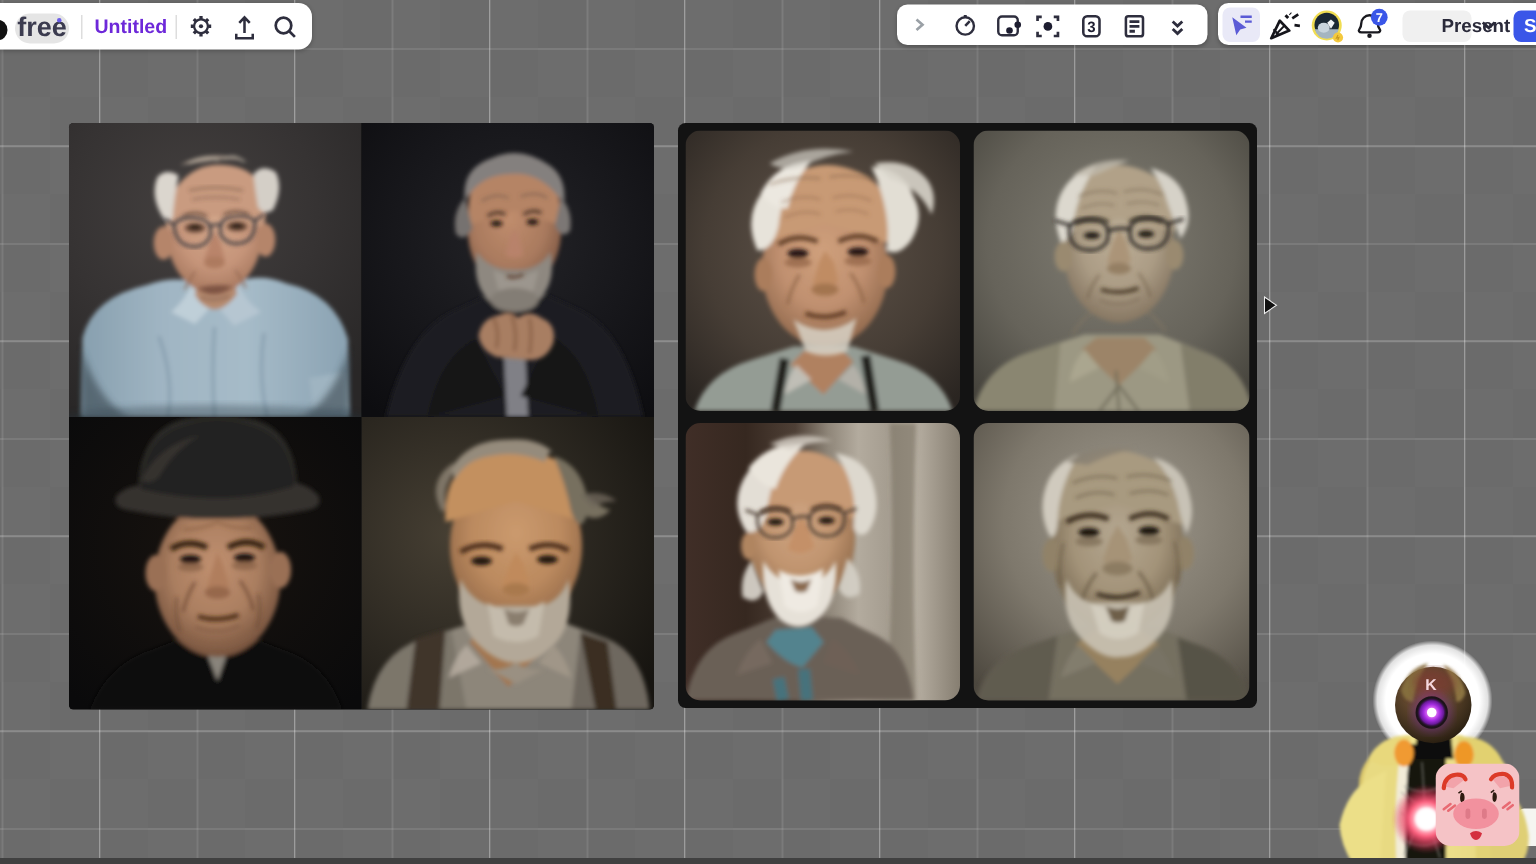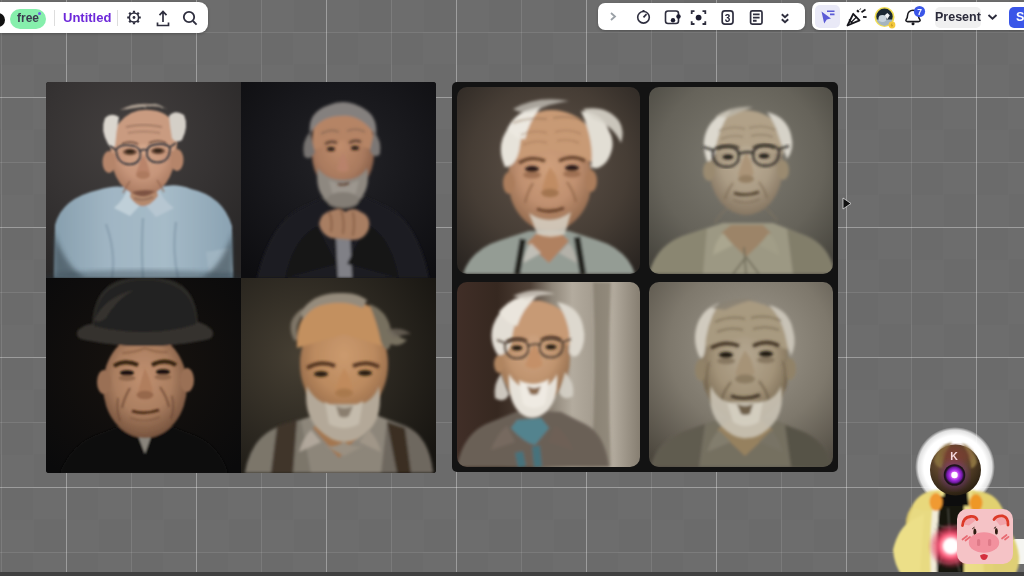--- a/index.html
+++ b/index.html
@@ -9,29 +9,29 @@
  linear-gradient(90deg, rgba(255,255,255,.26) 1px, transparent 1px),
  linear-gradient(rgba(255,255,255,.10) 1px, transparent 1px),
  linear-gradient(90deg, rgba(255,255,255,.10) 1px, transparent 1px),
  repeating-conic-gradient(#6d6d6d 0% 25%, #6b6b6b 0% 50%);
 background-size:130px 130px,130px 130px,65px 65px,65px 65px,65px 65px;
 background-position:0px 97px,66px 0px,0px 162px,131px 0px,1px 32px;}
 #bottombar{position:absolute;left:0;top:572px;width:1024px;height:4px;background:#404040}
 
 #tb-left{position:absolute;left:0;top:2px;width:208px;height:31px;background:#fff;border-radius:0 9px 9px 0;box-shadow:0 1px 3px rgba(0,0,0,.25);display:flex;align-items:center}
 #tb-left .blackdot{position:absolute;left:-9px;top:11px;width:14px;height:14px;border-radius:50%;background:#111}
-.freepill{position:absolute;left:10px;top:7px;width:36px;height:20px;background:#86efac;border-radius:10px;color:#3b3b4f;font-size:12px;font-weight:bold;text-align:center;line-height:19px}
+.freepill{position:absolute;left:10px;top:7px;width:36px;height:20px;background:#e5e5e5;border-radius:10px;color:#3b3b4f;font-size:18px;font-weight:bold;text-align:center;line-height:19px}
 .freepill .sup{position:absolute;right:5px;top:3px;width:3px;height:3px;border-radius:50%;background:#6b5ce7}
 .vdiv{position:absolute;top:8px;width:1px;height:16px;background:#ddd}
 .untitled{position:absolute;left:63px;top:0;height:31px;line-height:31px;font-size:13px;font-weight:bold;color:#6d28d9}
 
 #tb-mid{position:absolute;left:598px;top:3px;width:207px;height:27px;background:#fff;border-radius:7px;box-shadow:0 1px 3px rgba(0,0,0,.25)}
 #tb-right{position:absolute;left:812px;top:2px;width:212px;height:28px;background:#fff;border-radius:7px 0 0 7px;box-shadow:0 1px 3px rgba(0,0,0,.25)}
 .seltool{position:absolute;left:3px;top:3px;width:25px;height:23px;background:#e9e9f7;border-radius:5px}
-.presentbtn{position:absolute;left:123px;top:5px;width:46px;height:21px;background:#f0f0f0;border-radius:5px;font-size:12.5px;font-weight:bold;color:#2a2a3a;text-align:left;line-height:21px;padding-left:0;box-sizing:border-box}
+.presentbtn{position:absolute;left:123px;top:5px;width:46px;height:21px;background:#f0f0f0;border-radius:5px;font-size:12.5px;font-weight:bold;color:#2a2a3a;text-align:left;line-height:21px;padding-left:26px;box-sizing:border-box}
 .sharebtn{position:absolute;left:197px;top:5px;width:30px;height:21px;background:#3a56e8;border-radius:5px;color:#fff;font-size:12.5px;font-weight:bold;line-height:21px;padding-left:7px;box-sizing:border-box}
 
 #panelL{position:absolute;left:46px;top:82px;width:390px;height:391px;background:#141414;border-radius:3px;overflow:hidden}
 #panelR{position:absolute;left:452px;top:82px;width:386px;height:390px;background:#131313;border-radius:5px;overflow:hidden}
 #panelL svg,#panelR svg{position:absolute;display:block}
 .rimg{border-radius:10px;overflow:hidden}
 #avatar{position:absolute;left:850px;top:410px;width:174px;height:166px}
 #cursor1{position:absolute;left:842px;top:197px}
 #whitecard{position:absolute;left:1012px;top:539px;width:20px;height:25px;background:#f5f5f1;border-radius:4px 0 0 4px}
 </style></head>

